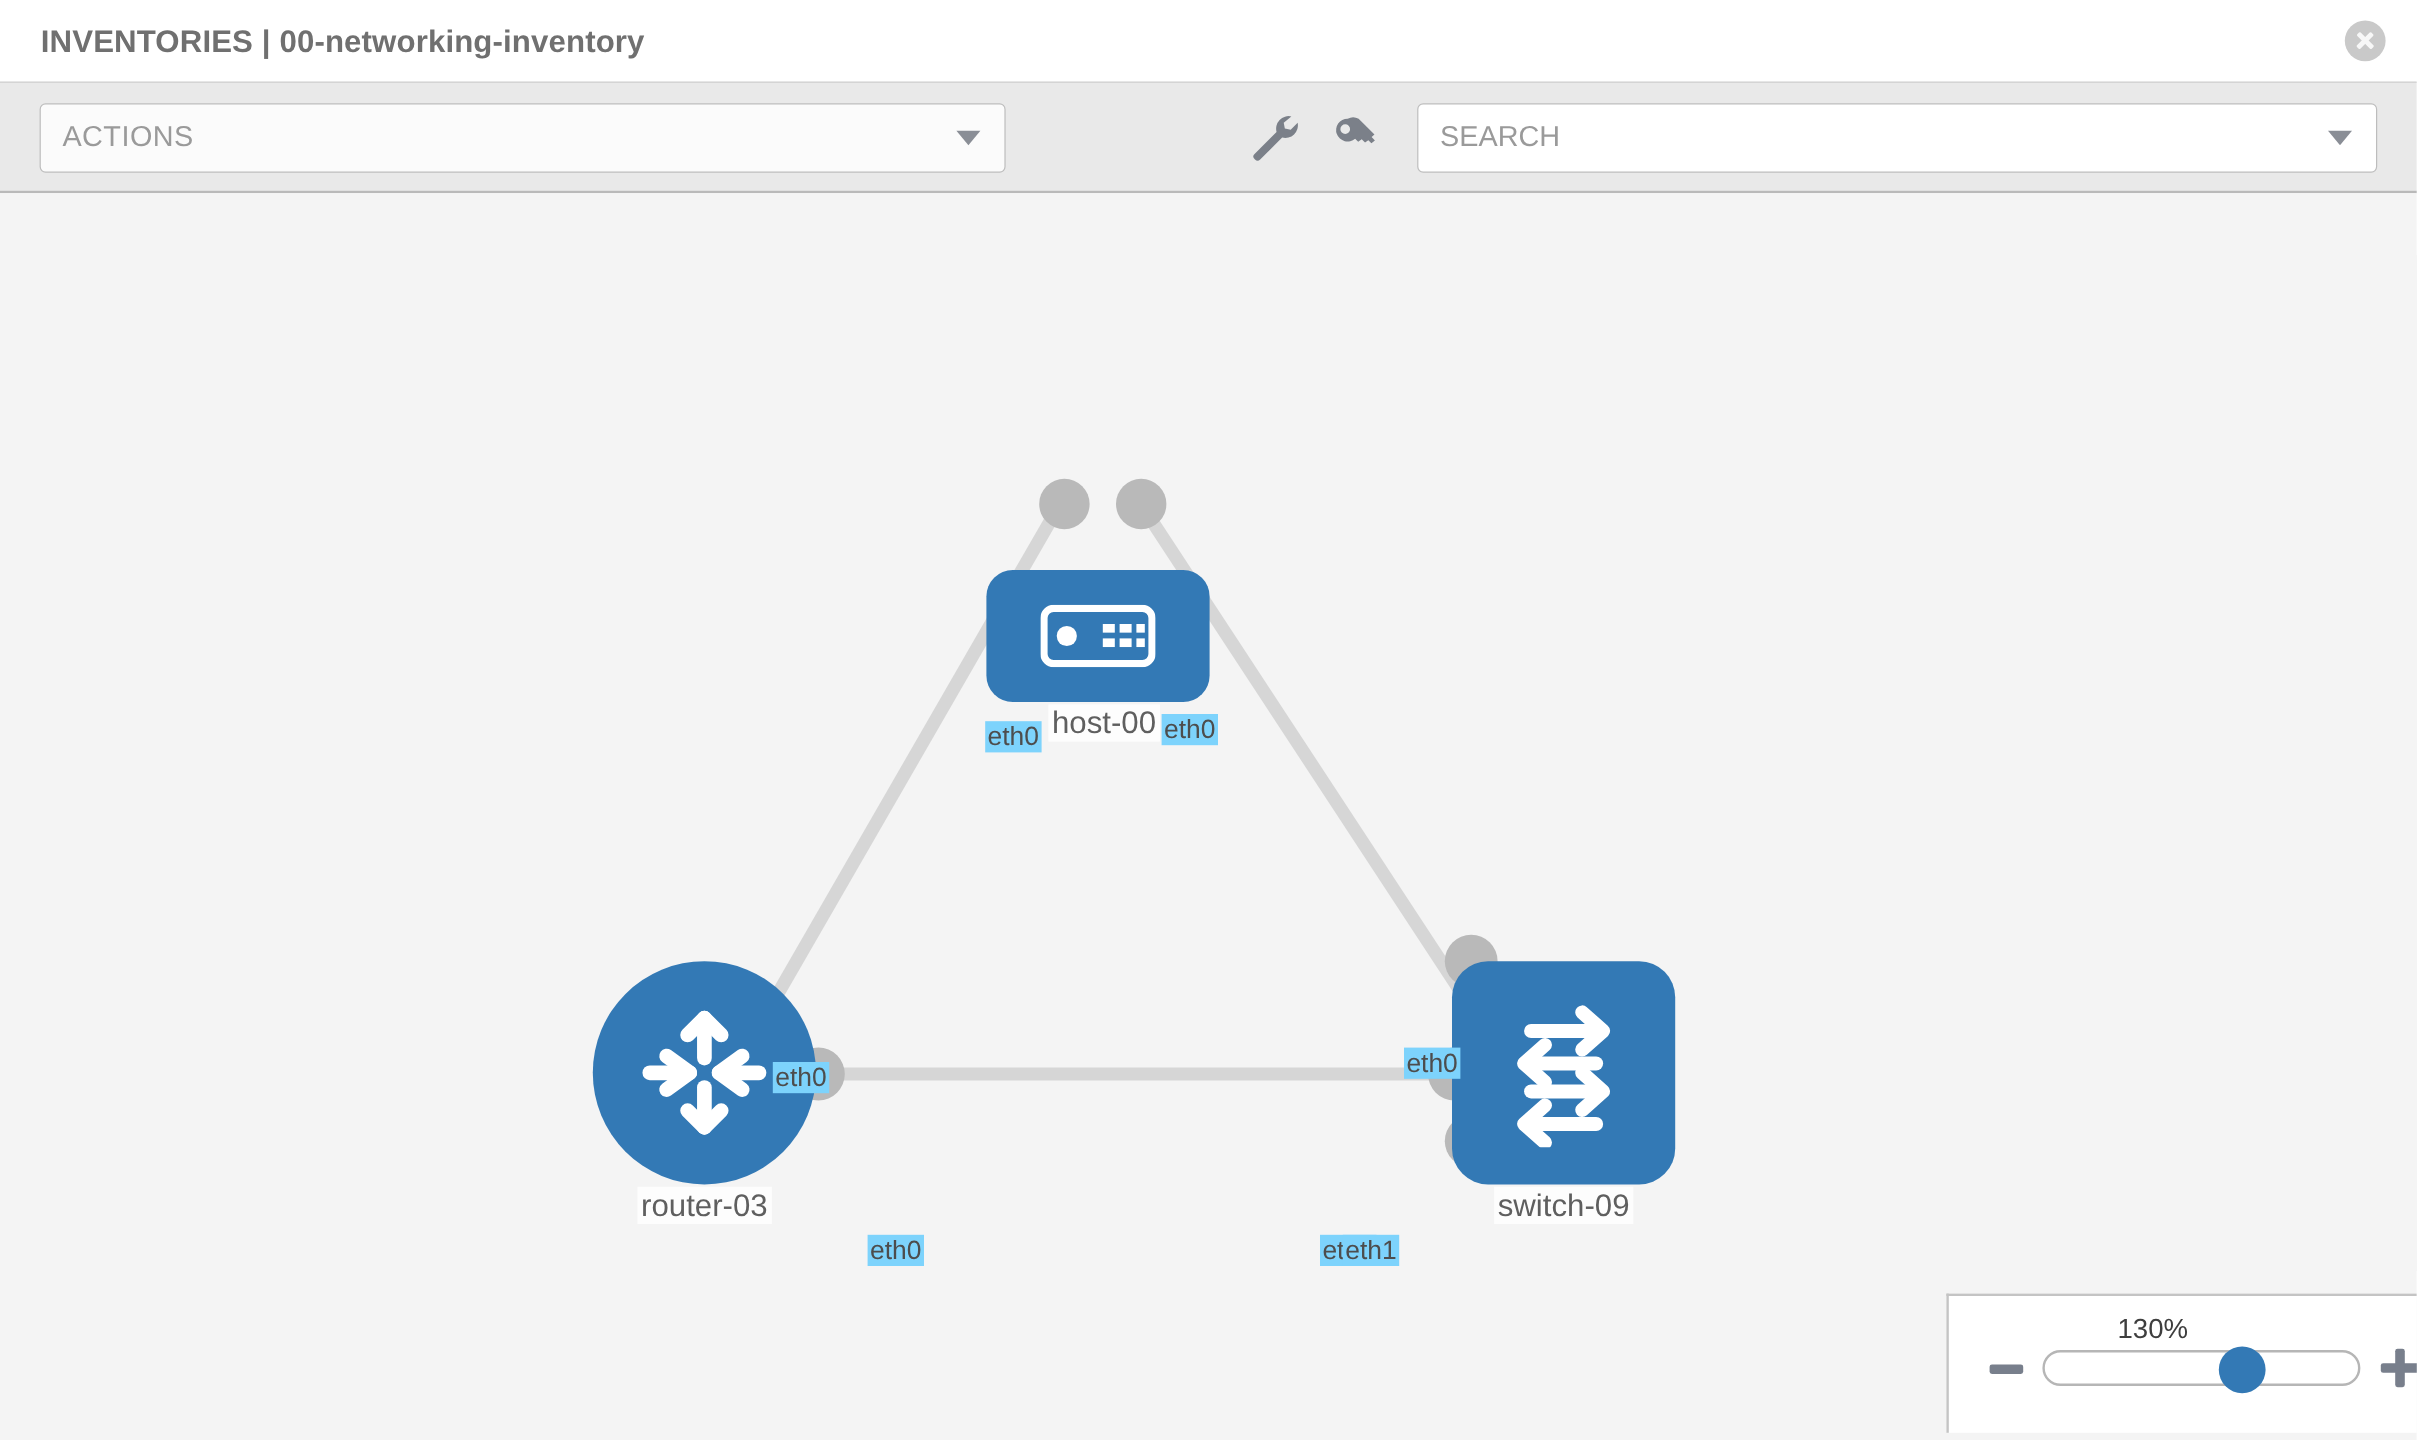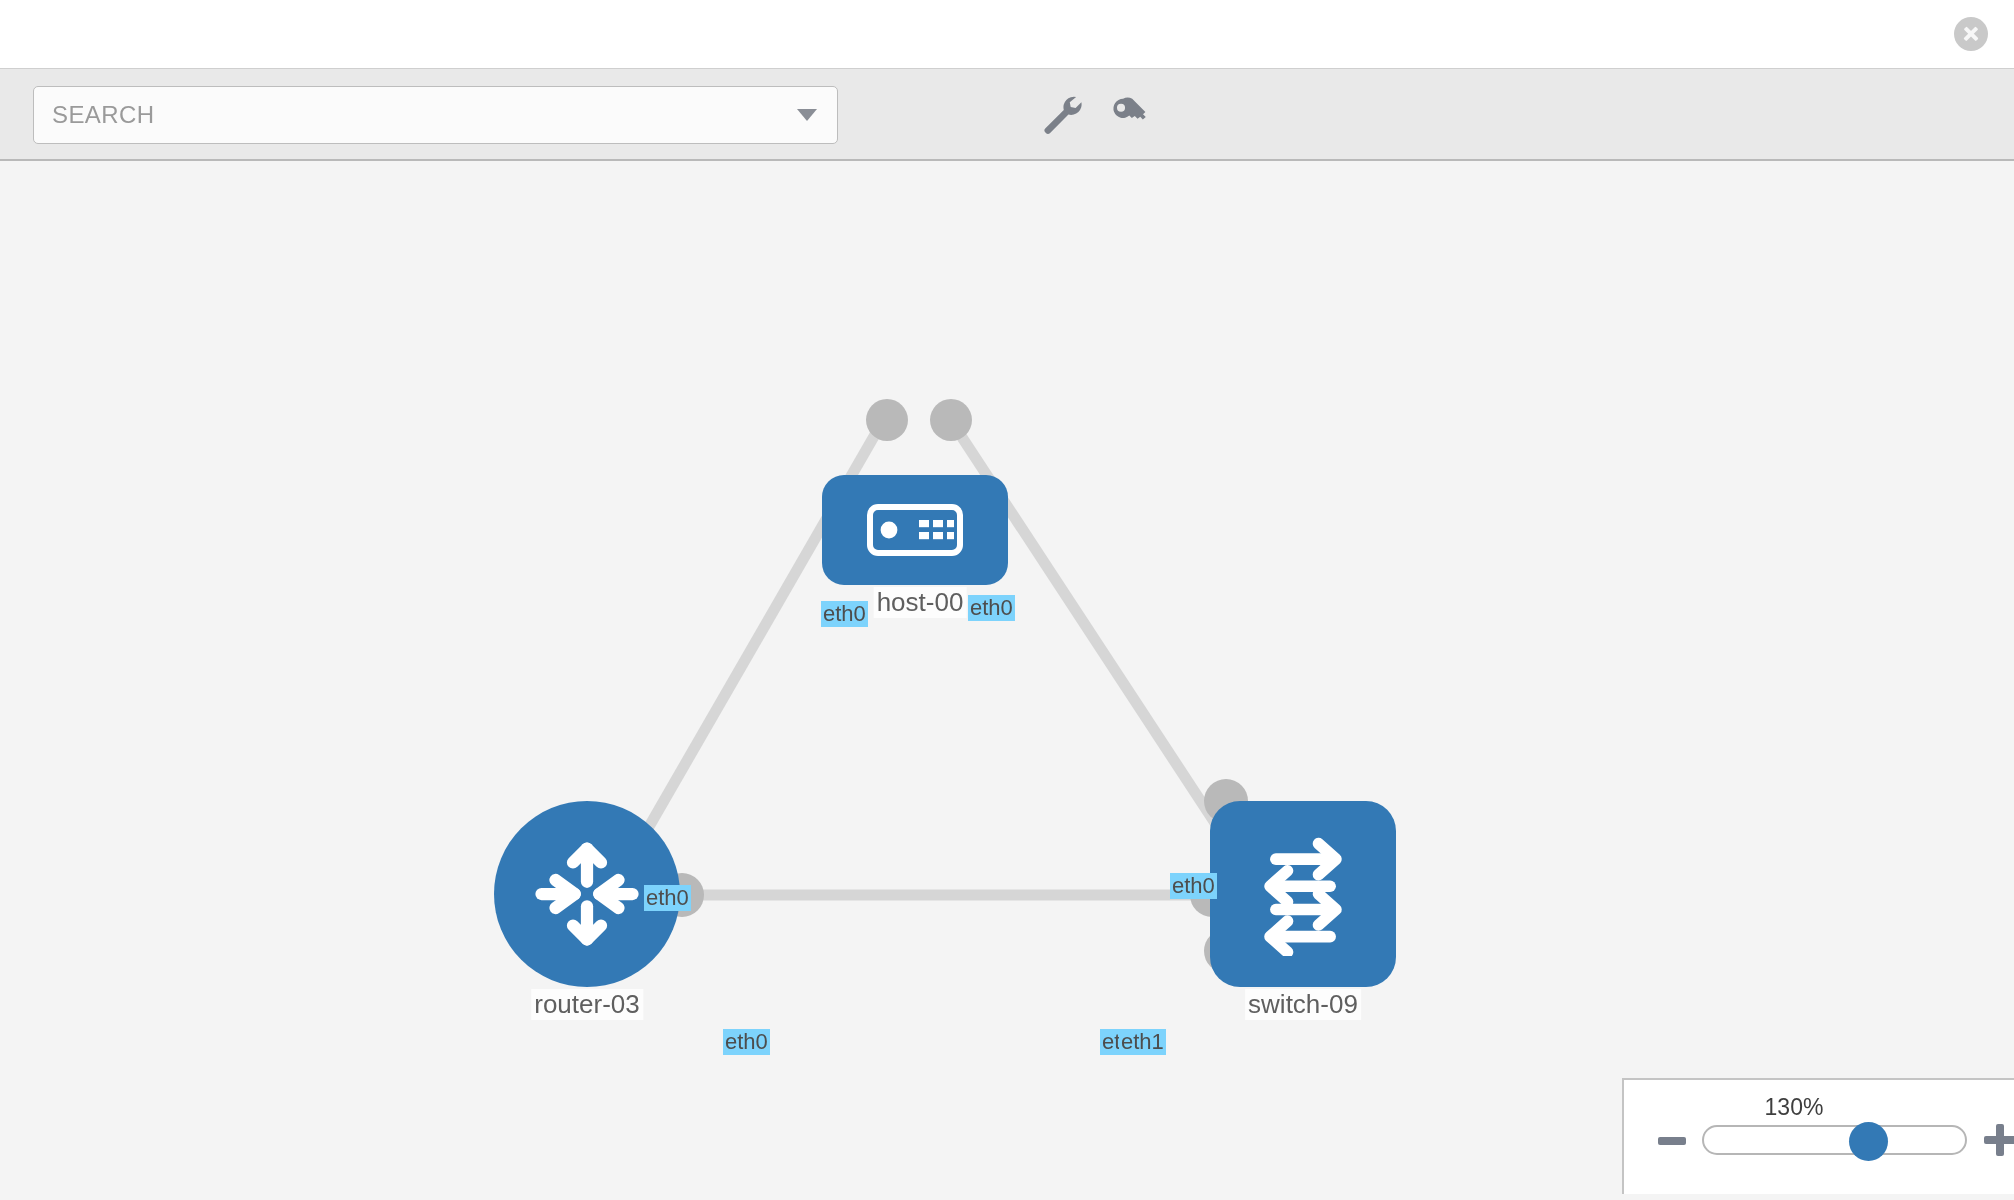--- a/index.html
+++ b/index.html
@@ -187,42 +187,47 @@
   }
   .zoom-plus::before { left: 0; top: 12px; width: 32px; height: 8px; }
   .zoom-plus::after  { left: 12px; top: 0; width: 8px; height: 32px; }
 </style>
 </head>
 <body>
 
 <div id="app">
 
   <div class="header">
+    <div class="header-title">INVENTORIES | 00-networking-inventory</div>
     <div class="close-btn"></div>
   </div>
 
   <div class="toolbar">
 
     <div class="actions-select">
-      <span class="label">SEARCH</span>
+      <span class="label">ACTIONS</span>
       <span class="caret"></span>
     </div>
 
     <div class="tool-icon icon-wrench">
       <svg viewBox="0 0 24 24" fill="currentColor" aria-hidden="true">
         <path d="M20.3 4.1a5.6 5.6 0 0 0-6.6 6.9L3.9 20.8a1.6 1.6 0 0 0 0 2.3l.2.2a1.6 1.6 0 0 0 2.3 0l9.8-9.8a5.6 5.6 0 0 0 6.9-6.6l-3.1 3.1-2.6-.5-.5-2.6 3.4-2.8z" transform="translate(-1 -2) scale(1.02)"></path>
       </svg>
     </div>
 
     <div class="tool-icon icon-key">
       <svg viewBox="0 0 24 24" fill="currentColor" aria-hidden="true">
         <path d="M8.2 3.2a5.2 5.2 0 1 0 3.4 9.1l1.4 1.4 1.6-1.1 1.5 1.5 1.5-1.1 1.4 1.4 1.6-1.3-1.5-1.5 1.3-1.2-7.2-7.2A5.2 5.2 0 0 0 8.2 3.2zm-1.1 2.6a2.2 2.2 0 1 1 0 4.4 2.2 2.2 0 0 1 0-4.4z"></path>
       </svg>
     </div>
 
+    <div class="search-box">
+      <input type="text" placeholder="SEARCH" style="">
+      <span class="caret"></span>
+    </div>
   </div>
 
   <div class="canvas">
     <div class="topology">
 
       <svg width="2014" height="1039" style="position:absolute;left:0;top:0;">
 
         <line x1="884" y1="258" x2="620" y2="716" stroke="#d6d6d6" stroke-width="11"></line>
 
         <line x1="950" y1="258" x2="1240" y2="700" stroke="#d6d6d6" stroke-width="11"></line>

